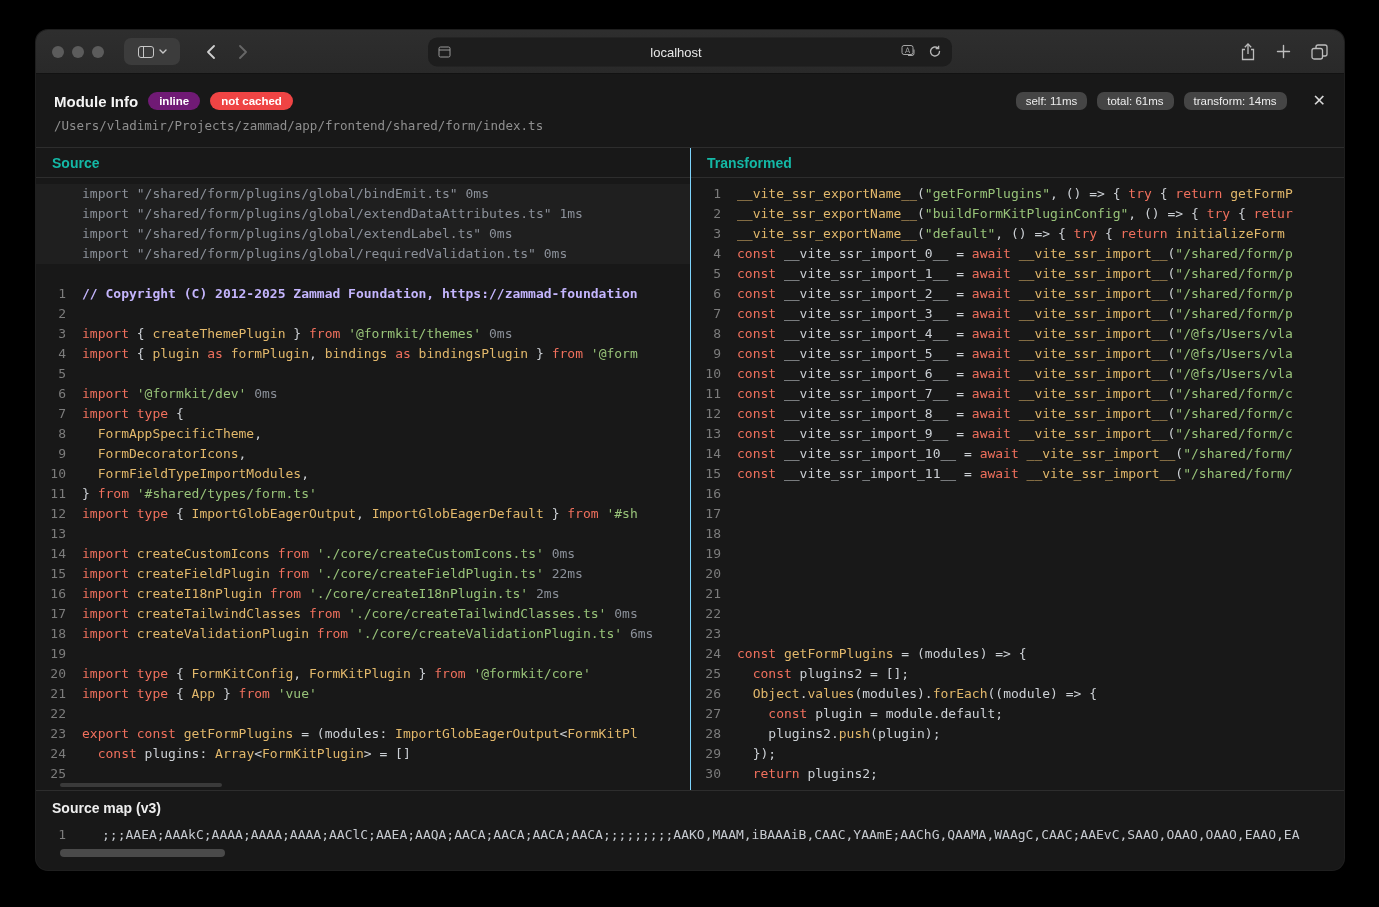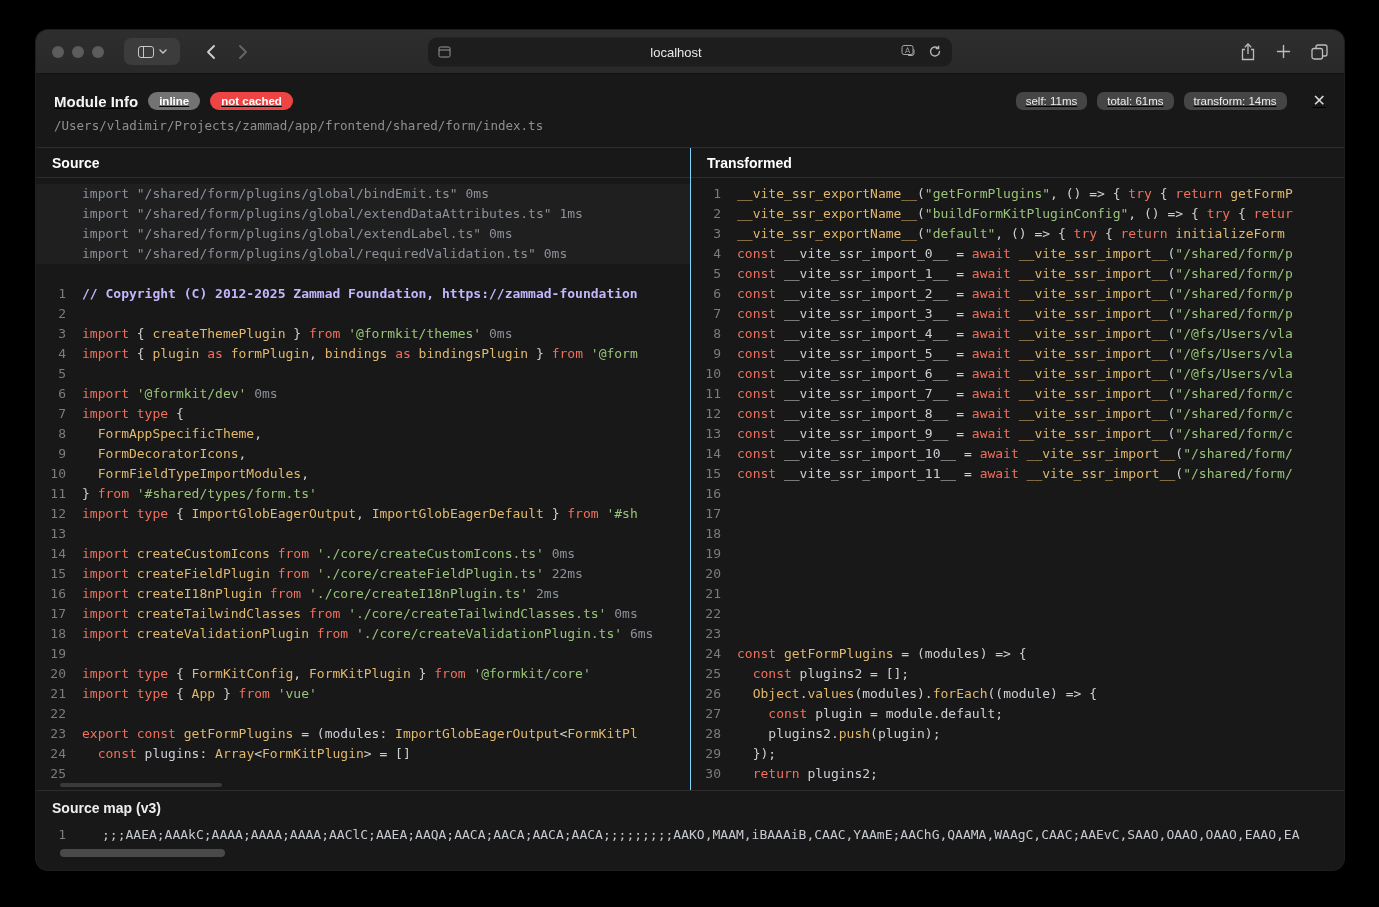--- a/index.html
+++ b/index.html
@@ -21,36 +21,36 @@
   .nav { margin-left:26px; display:flex; gap:24px; }
   .url-bar { position:absolute; left:50%; top:50%; transform:translate(-50%,-50%);
              width:524px; height:29px; background:#1d1d1d; border-radius:9px;
              display:flex; align-items:center; padding:0 10px; }
   .url-text { flex:1; text-align:center; color:#e8e8e8; font-size:13px; }
   .url-right { display:flex; gap:10px; align-items:center; }
   .tb-right { margin-left:auto; display:flex; gap:20px; align-items:center; }
 
   
   .module-header { padding:18px 18px 0; }
-  .title-row { display:flex; align-items:center; gap:10px;text-decoration:underline; }
+  .title-row { display:flex; align-items:center; gap:10px; }
   .page-title { color:#f4f4f4; font-size:15px; font-weight:700; }
   .badge { font-size:11.5px; font-weight:600; color:#fff; padding:3px 11px; border-radius:11px; }
   .spacer { flex:1; }
   .pill { font-size:11.5px; color:#ededed; background:rgba(125,125,125,.45);
           padding:3px 10px; border-radius:7px;text-align:center; }
   .close-btn { background:none; border:none; color:#d8d8d8; font-size:16px;
                margin-left:16px; cursor:pointer; line-height:1; }
   .path { margin-top:8px; font-family:"DejaVu Sans Mono", monospace; font-size:12.5px; color:#8f8f8f; }
 
   
   .panels { margin-top:14px; display:grid; grid-template-columns:1fr 1fr;
             border-top:1px solid #2d2d2d; height:643px; }
   .panel { overflow:hidden; position:relative; }
   .panel-right { border-left:1px solid #7dd3fc; }
-  .panel-title { padding:7px 16px 6px; font-size:14px; font-weight:700; color:#ffffff;
+  .panel-title { padding:7px 16px 6px; font-size:14px; font-weight:700; color:#14b8a6;
                  border-bottom:1px solid #2d2d2d; }
   .code { font-family:"DejaVu Sans Mono", monospace; font-size:13px; line-height:20px;
           padding-top:6px; white-space:pre; overflow:hidden; }
   .code-row { display:flex; height:20px; }
   .code-row.hl { background:#1f1f1f; }
   .ln { flex:0 0 46px; width:46px; text-align:right; padding-right:16px; color:#7c7c7c; }
 
   .tk-k { color:#f0705d; }   
   .tk-s { color:#98c379; }   
   .tk-i { color:#e2b86b; }   
@@ -152,21 +152,21 @@
             <rect x="1" y="4.5" width="10.5" height="10.5" rx="2" fill="none" stroke="#bdbdbd" stroke-width="1.3"></rect>
             <path d="M5 4.5V3a2 2 0 0 1 2-2h7a2 2 0 0 1 2 2v7a2 2 0 0 1-2 2h-2.5" fill="none" stroke="#bdbdbd" stroke-width="1.3"></path>
           </svg>
       </button>
     </div>
   </div>
 
   <div class="module-header">
     <div class="title-row">
       <span class="page-title">Module Info</span>
-      <span class="badge" style="background: #737373;">inline</span>
+      <span class="badge" style="background: #701a75;">inline</span>
       <span class="badge" style="background: #ef4444;">not cached</span>
       <span class="spacer"></span>
       <span class="pill">self: 11ms</span>
       <span class="pill">total: 61ms</span>
       <span class="pill">transform: 14ms</span>
       <button class="close-btn">✕</button>
     </div>
     <div class="path">/Users/vladimir/Projects/zammad/app/frontend/shared/form/index.ts</div>
   </div>
 

